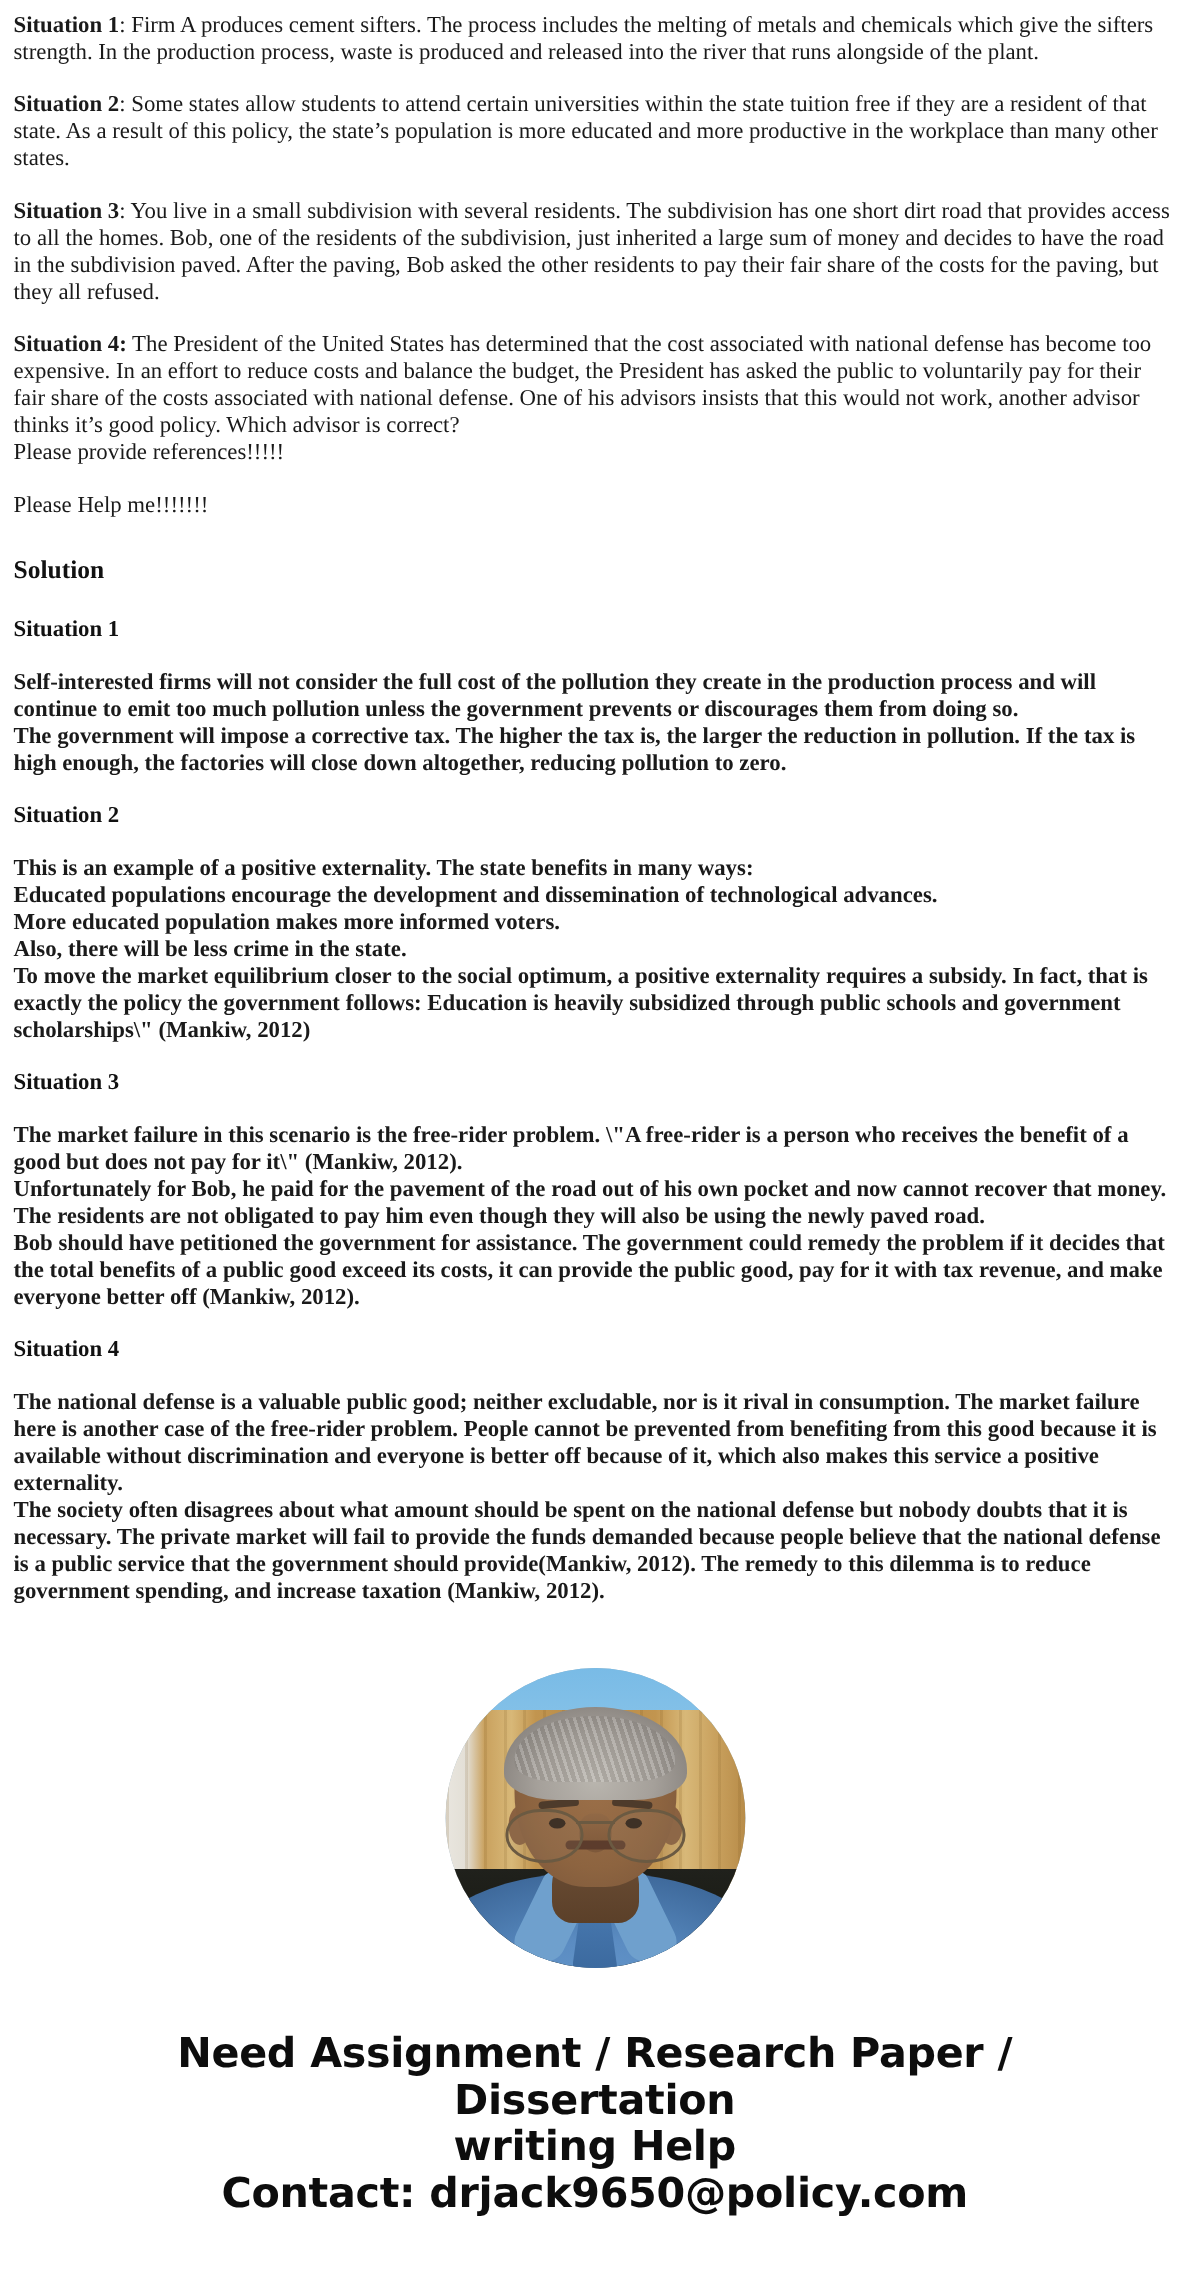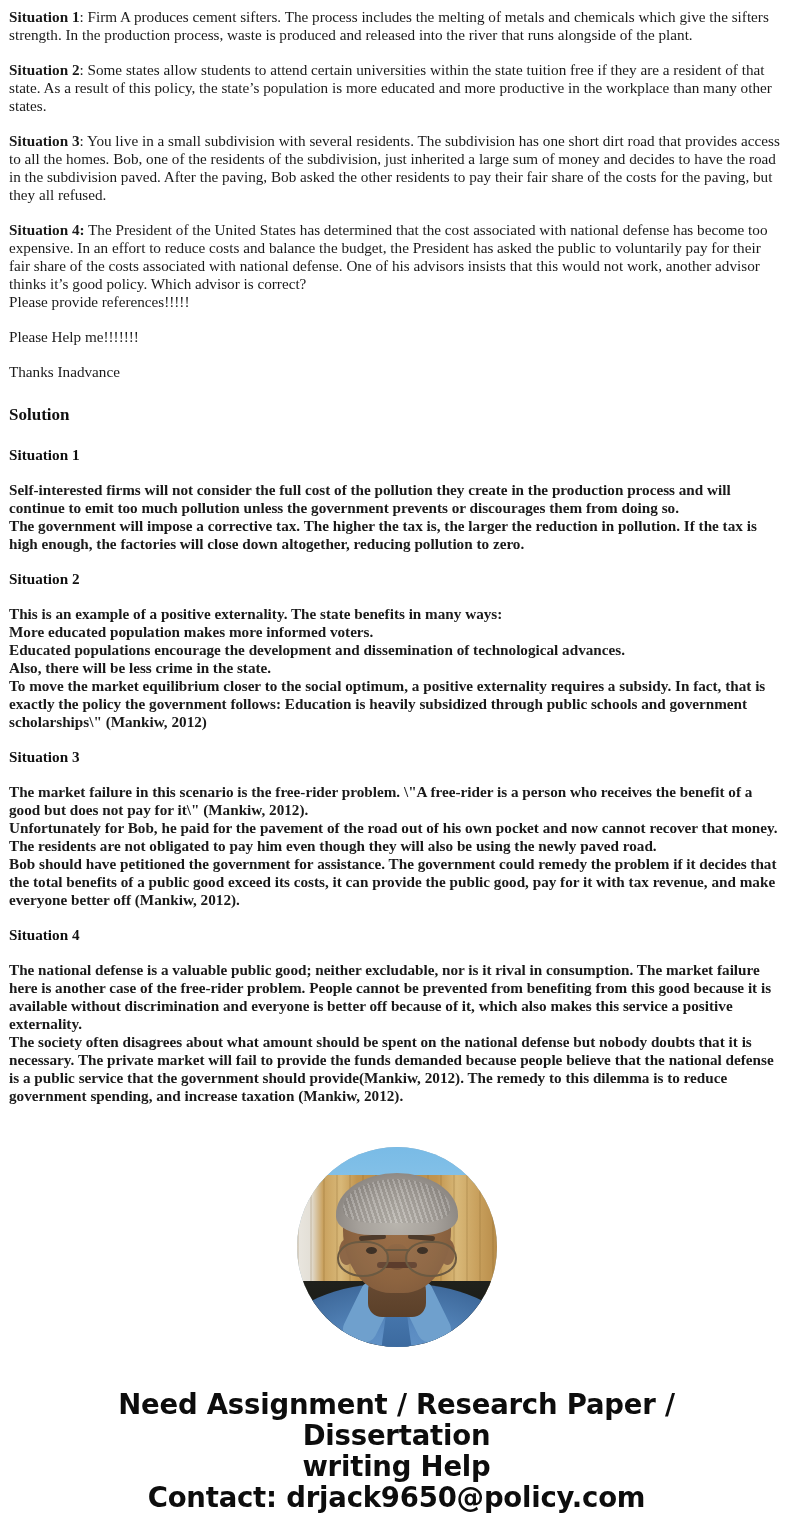--- a/index.html
+++ b/index.html
@@ -213,39 +213,38 @@
       <span class="lead">Situation 3</span><span>: </span><span>You live in a small subdivision with several residents. The subdivision has one short dirt road that provides access to all the homes. Bob, one of the residents of the subdivision, just inherited a large sum of money and decides to have the road in the subdivision paved. After the paving, Bob asked the other residents to pay their fair share of the costs for the paving, but they all refused.</span>
     </p>
     <p class="para">
       <span class="lead">Situation 4:</span><span> </span><span>The President of the United States has determined that the cost associated with national defense has become too expensive. In an effort to reduce costs and balance the budget, the President has asked the public to voluntarily pay for their fair share of the costs associated with national defense. One of his advisors insists that this would not work, another advisor thinks it’s good policy. Which advisor is correct?</span>
     </p>
   </div>
 
   <div>
     <p class="para">Please provide references!!!!!</p>
     <p class="para">Please Help me!!!!!!!</p>
-    <p class="para">Thanks Inadvance</p>
   </div>
 
   <h2 class="solution-heading">Solution</h2>
 
   <div>
     <h3 class="sit-heading">Situation 1</h3>
     <div class="block">
       <span class="ln">Self-interested firms will not consider the full cost of the pollution they create in the production process and will continue to emit too much pollution unless the government prevents or discourages them from doing so.</span>
       <span class="ln">The government will impose a corrective tax. The higher the tax is, the larger the reduction in pollution. If the tax is high enough, the factories will close down altogether, reducing pollution to zero.</span>
     </div>
   </div>
 
   <div>
     <h3 class="sit-heading">Situation 2</h3>
     <div class="block">
       <span class="ln">This is an example of a positive externality. The state benefits in many ways:</span>
+      <span class="ln">Educated populations encourage the development and dissemination of technological advances.</span>
       <span class="ln">More educated population makes more informed voters.</span>
-      <span class="ln">Educated populations encourage the development and dissemination of technological advances.</span>
       <span class="ln">Also, there will be less crime in the state.</span>
       <span class="ln">To move the market equilibrium closer to the social optimum, a positive externality requires a subsidy. In fact, that is exactly the policy the government follows: Education is heavily subsidized through public schools and government scholarships\" (Mankiw, 2012)</span>
     </div>
   </div>
 
   <div>
     <h3 class="sit-heading">Situation 3</h3>
     <div class="block">
       <span class="ln">The market failure in this scenario is the free-rider problem. \"A free-rider is a person who receives the benefit of a good but does not pay for it\" (Mankiw, 2012).</span>
       <span class="ln">Unfortunately for Bob, he paid for the pavement of the road out of his own pocket and now cannot recover that money.</span>

